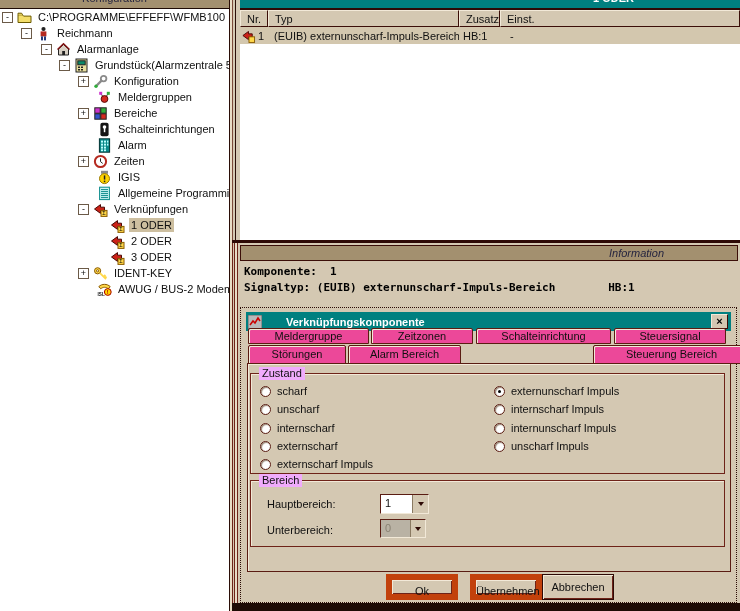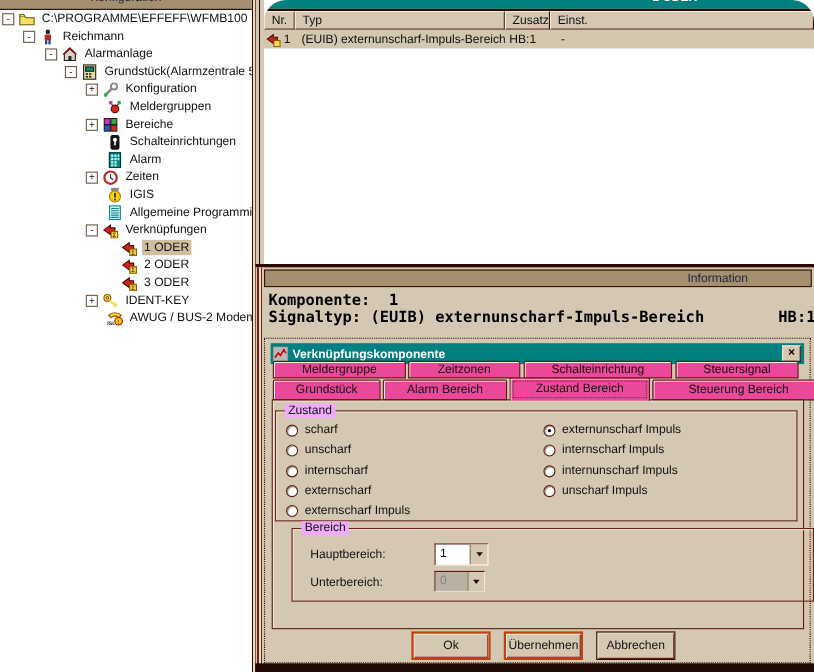--- a/index.html
+++ b/index.html
@@ -18,77 +18,77 @@
   .expand{width:11px;height:11px;box-sizing:border-box;background:#fff;border:1px solid #6b5a48;
           font-size:9px;line-height:8px;text-align:center;color:#101010;flex:0 0 11px;margin-right:4px;}
   .spacer{flex:0 0 15px;margin-right:4px;}
   .ticon{width:15px;height:15px;flex:0 0 15px;margin-right:4px;}
   .tlabel{padding:1px 2px;}
   .sel .tlabel{background:#CDBFA0;}
   
   #divider{position:absolute;left:229px;top:0;width:11px;height:611px;
            background:repeating-linear-gradient(90deg,#2a0d06 0 1px,#e9ddc6 1px 3px,#7a4a38 3px 4px,#d4c8b2 4px 6px,#2a0d06 6px 7px,#d4c8b2 7px 11px);}
   
-  #list-panel{position:absolute;left:240px;top:0;width:500px;height:240px;background:#fff;overflow:hidden;border-radius:20px;}
+  #list-panel{position:absolute;left:240px;top:0;width:500px;height:240px;background:#fff;overflow:hidden;}
   #list-titlebar{position:absolute;left:0;top:0;width:500px;height:8px;background:#008080;overflow:hidden;}
   #list-titlebar span{position:absolute;top:-8px;left:353px;color:#fff;font-weight:bold;}
   #list-blackline{position:absolute;left:0;top:8px;width:500px;height:2px;background:#2E0A06;}
   #list-header{position:absolute;left:0;top:10px;width:500px;height:17px;display:flex;}
   .hcell{box-sizing:border-box;background:#D4C8B2;border-top:1px solid #F2E9D8;border-left:1px solid #F2E9D8;
          border-right:1px solid #3B0E08;border-bottom:1px solid #3B0E08;
          padding:2px 0 0 6px;white-space:nowrap;overflow:hidden;}
   #list-row{position:absolute;left:0;top:27px;width:500px;height:17px;background:#D3C7AE;display:flex;align-items:center;}
   .ccell{box-sizing:border-box;white-space:nowrap;overflow:hidden;display:flex;align-items:center;}
   
   #info-panel{position:absolute;left:232px;top:240px;width:508px;height:364px;background:#D4C8B2;
               border-top:3px solid #2E0A06;box-sizing:border-box;overflow:hidden;}
   #info-stripes{position:absolute;left:0;top:0;width:8px;height:100%;
                 background:repeating-linear-gradient(90deg,#6E2318 0 1px,#D4C8B2 1px 2px,#6E2318 2px 3px,#E8DCC6 3px 5px,#6E2318 5px 6px,#D4C8B2 6px 8px);}
   #info-titlebar{position:absolute;left:8px;top:2px;width:498px;height:16px;background:#A3906F;
                  border:1px solid #3B0E08;box-sizing:border-box;}
-  #info-titlebar span{position:absolute;left:384px;top:1px;color:#26253F;}
+  #info-titlebar span{position:absolute;left:368px;top:1px;color:#26253F;font-style:italic;}
   .info-line{position:absolute;left:12px;white-space:pre;font-family:"DejaVu Sans Mono","Liberation Mono",monospace;
-             font-weight:bold;font-size:14px;color:#000;}
+             font-weight:bold;font-size:11px;color:#000;}
   
   #dialog{position:absolute;left:240px;top:307px;width:497px;height:296px;background:#D4C8B2;
           border:1px dotted #2B0D06;box-sizing:border-box;}
   #dlg-titlebar{position:absolute;left:5px;top:4px;right:5px;height:19px;background:#008080;
-                display:flex;align-items:center;}
+                display:flex;align-items:center;gap:20px;}
   #dlg-titlebar .dtitle{color:#fff;font-weight:bold;margin-left:4px;}
   #dlg-icon{width:14px;height:14px;margin-left:2px;flex:0 0 14px;}
   #dlg-close{position:absolute;right:3px;top:2px;width:17px;height:15px;background:#D4C8B2;
              border:1px solid;border-color:#F2E9D8 #3B0E08 #3B0E08 #F2E9D8;box-sizing:border-box;
              text-align:center;line-height:12px;font-weight:bold;font-size:11px;color:#000;cursor:default;}
   .tab{position:absolute;box-sizing:border-box;height:16px;background:#ec4899;
        border:1px solid #5A1C12;border-radius:2px 2px 0 0;box-shadow:inset 1px 1px 0 #F2E9D8;
        text-align:center;padding-top:1px;white-space:nowrap;overflow:hidden;}
   .tab.r2{height:19px;padding-top:2px;}
   .tab.active{top:35px !important;height:22px;z-index:3;border-bottom:1px solid #D4C8B2;
               outline:1px dotted #444;outline-offset:-4px;padding-top:3px;}
   #dlg-content{position:absolute;left:6px;top:55px;width:484px;height:209px;
                border:1px solid #5A1C12;box-shadow:inset 1px 1px 0 #F2E9D8;box-sizing:border-box;z-index:1;}
   .group{position:absolute;border:1px solid #6E2318;box-shadow:1px 1px 0 #F2E9D8 inset;box-sizing:border-box;z-index:2;}
   .legend{position:absolute;top:-7px;left:8px;background:#f0abfc;padding:0 3px;line-height:13px;}
   #grp-zustand{left:9px;top:65px;width:475px;height:101px;}
-  #grp-bereich{left:24px;top:172px;width:475px;height:67px;}
+  #grp-bereich{left:9px;top:172px;width:475px;height:67px;}
   .radio-row{position:absolute;height:14px;display:flex;align-items:center;white-space:nowrap;}
   .radio{width:11px;height:11px;box-sizing:border-box;border:1px solid #5A1C12;border-radius:50%;
          background:#fff;box-shadow:inset 1px 1px 1px #9a8a78;margin-right:6px;position:relative;flex:0 0 11px;}
   .radio .dot{position:absolute;left:3px;top:3px;width:3px;height:3px;border-radius:50%;background:#000;}
   .flabel{position:absolute;white-space:nowrap;}
   .combo{position:absolute;height:20px;display:flex;border:1px solid;border-color:#5A1C12 #F2E9D8 #F2E9D8 #5A1C12;
          box-sizing:border-box;background:#fff;}
   .combo .val{width:32px;padding:2px 0 0 4px;box-sizing:border-box;font-size:11px;}
   .combo .drop{width:15px;background:#D4C8B2;border-left:1px solid #8a7a62;display:flex;align-items:center;justify-content:center;}
   .arrow-down{width:0;height:0;border-left:3px solid transparent;border-right:3px solid transparent;border-top:4px solid #2E0A06;}
   .combo.disabled{background:#b9b2a4;}
   .combo.disabled .val{color:#8a8273;background:#b9b2a4;}
   .btn{position:absolute;top:266px;height:26px;background:#D4C8B2;box-sizing:border-box;
        text-align:center;padding-top:5px;box-shadow:inset 1px 1px 0 #F2E9D8,inset -1px -1px 0 #6E2318;cursor:default;}
-  .btn.thick{border:2px solid #c2410c;}
+  .btn.thick{border:6px solid #c2410c;margin-left:12px;}
   .btn.thin{border:1px solid #2E0A06;padding-top:6px;}
   #bottom-bar{position:absolute;left:232px;top:603px;width:508px;height:8px;background:#1E0B05;}
 </style>
 </head>
 <body>
 
 <div id="screen">
 
   <div id="tree-panel">
     <div id="tree-titlebar">
@@ -339,23 +339,22 @@
         </svg>
       <span class="dtitle">Verknüpfungskomponente</span>
       <span id="dlg-close">×</span>
     </div>
 
     <div class="tab" style="left:7px;top:20px;width:121px">Meldergruppe</div>
     <div class="tab" style="left:130px;top:20px;width:102px">Zeitzonen</div>
     <div class="tab" style="left:235px;top:20px;width:135px">Schalteinrichtung</div>
     <div class="tab" style="left:373px;top:20px;width:112px">Steuersignal</div>
 
-    <div class="tab r2" style="left:7px;top:37px;width:98px">Grundstück</div>
+    <div class="tab r2" style="left:7px;top:37px;width:98px">Störungen</div>
     <div class="tab r2" style="left:107px;top:37px;width:113px">Alarm Bereich</div>
-    <div class="tab r2 active" style="left:222px;top:37px;width:128px">Zustand Bereich</div>
     <div class="tab r2" style="left:352px;top:37px;width:157px">Steuerung Bereich</div>
 
     <div id="dlg-content"></div>
 
     <div class="group" id="grp-zustand">
       <span class="legend">Zustand</span>
       <div class="radio-row" style="left:9px;top:10px">
         <span class="radio"></span>
         <span>scharf</span>
       </div>

